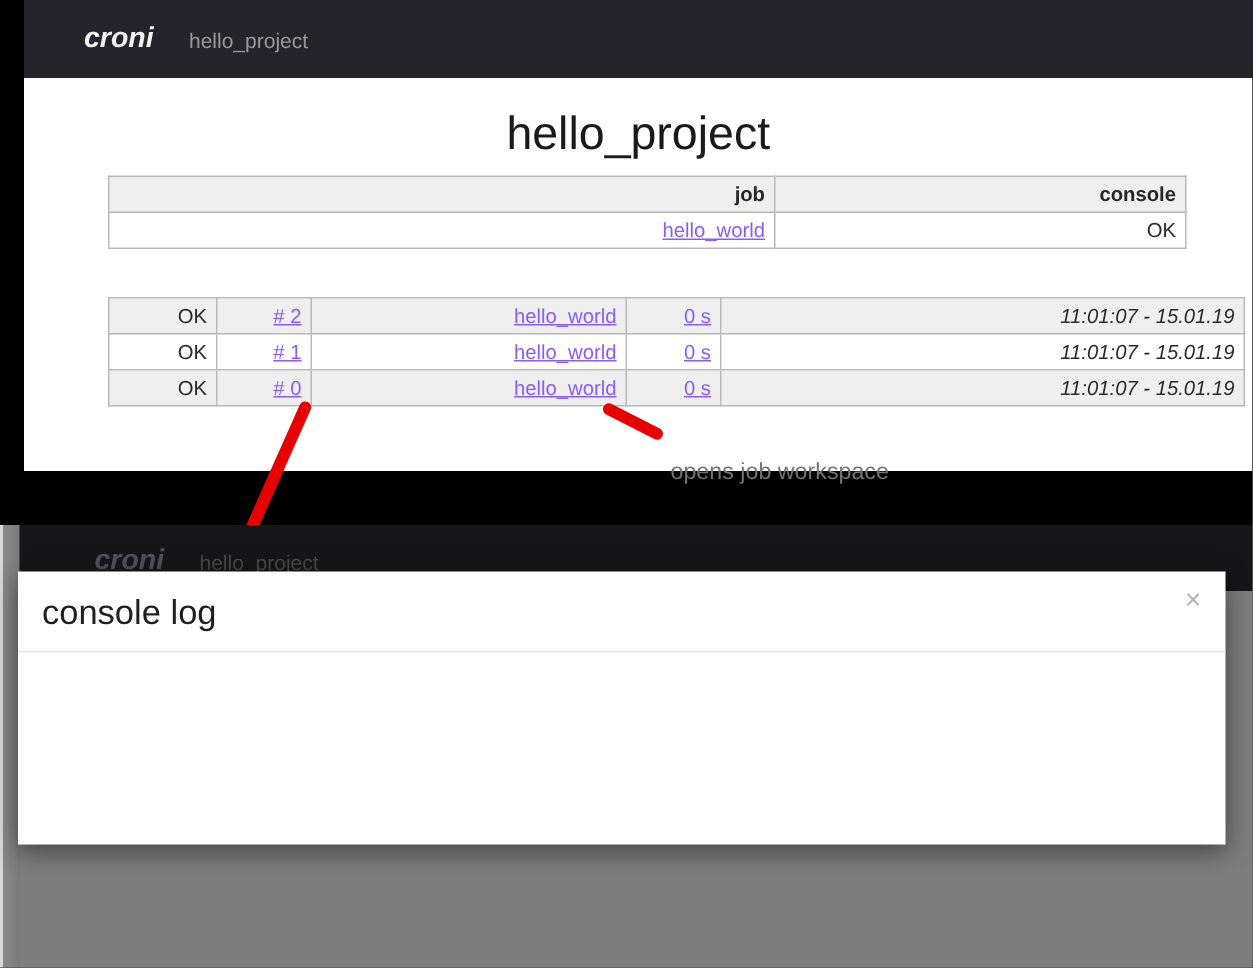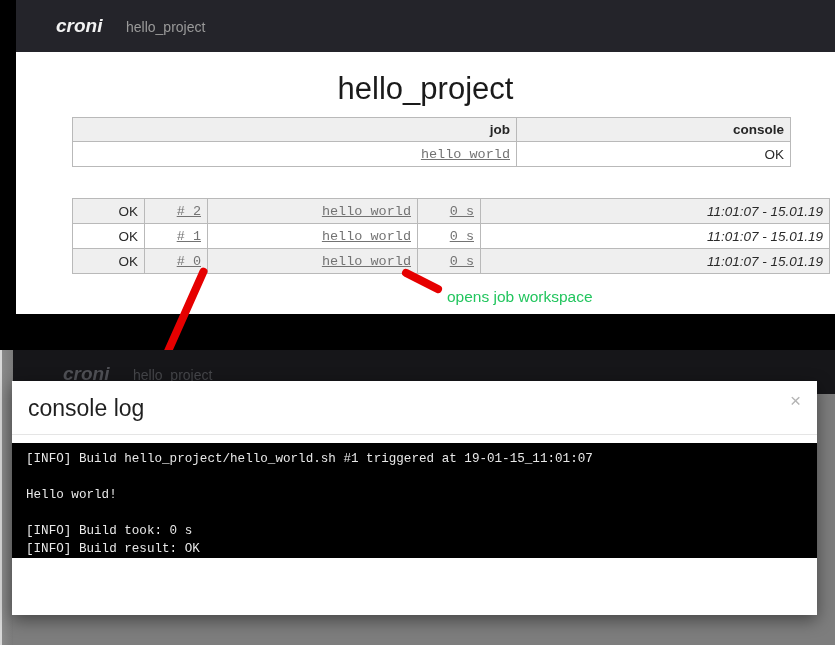--- a/index.html
+++ b/index.html
@@ -75,24 +75,23 @@
     text-align: right;
     font-weight: normal;
     height: 13px;
   }
   table.grid th {
     background: #efefef;
     font-weight: bold;
     color: #262626;
   }
   .lnk {
-    color: #737373;
+    color: #8b5cf6;
     text-decoration: underline;
     cursor: pointer;
-    font-family: Liberation Mono, monospace;
   }
 
   #job-table {
     left: 56px; top: 65px;
     width: 692px;
   }
   #job-table .c-job { width: 431px; }
   #job-table .c-health { width: 261px; }
 
   #builds-table {
@@ -103,23 +102,24 @@
   #builds-table .c-num    { width: 50px; }
   #builds-table .c-name   { width: 197px; }
   #builds-table .c-dur    { width: 50px; }
   #builds-table .c-time   { width: 336px; font-style: italic; }
   #builds-table tr.odd td { background: #efefef; }
   #builds-table tr.even td { background: #ffffff; }
 
   
   .annot-label {
     position: absolute;
-    color: #22c55e;
+    color: #737373;
     font-size: 15.5px;
     white-space: nowrap;
+    margin-top: 18px;
   }
   .annot-arrow {
     position: absolute;
     background: #e60000;
     border-radius: 4px;
     transform-origin: 50% 50%;
   }
 
   
   #shot-bottom {
@@ -154,21 +154,21 @@
     position: absolute;
     left: 13px; top: 44px;
     width: 822px; height: 251px;
     background: #7d7d7d;
   }
 
   
   .modal {
     position: absolute;
     left: 12px; top: 31px;
-    width: 805px; height: 234px;
+    width: 805px; height: 182px;
     background: #ffffff;
     box-shadow: 0 5px 16px rgba(0,0,0,0.45);
   }
   .modal-header {
     position: absolute;
     left: 0; top: 0;
     width: 805px; height: 54px;
     border-bottom: 1px solid #e5e5e5;
     box-sizing: border-box;
   }
@@ -293,20 +293,14 @@
     <span class="navbar-crumb">hello_project</span>
   </div>
 
   <div class="page-dim"></div>
 
   <div class="modal">
     <div class="modal-header">
       <span class="modal-title">console log</span>
       <button class="modal-close">×</button>
     </div>
-    <div class="modal-log">[INFO] Build hello_project/hello_world.sh #1 triggered at 19-01-15_11:01:07
-
-Hello world!
-
-[INFO] Build took: 0 s
-[INFO] Build result: OK</div>
   </div>
 </div>
 
 </body></html>

